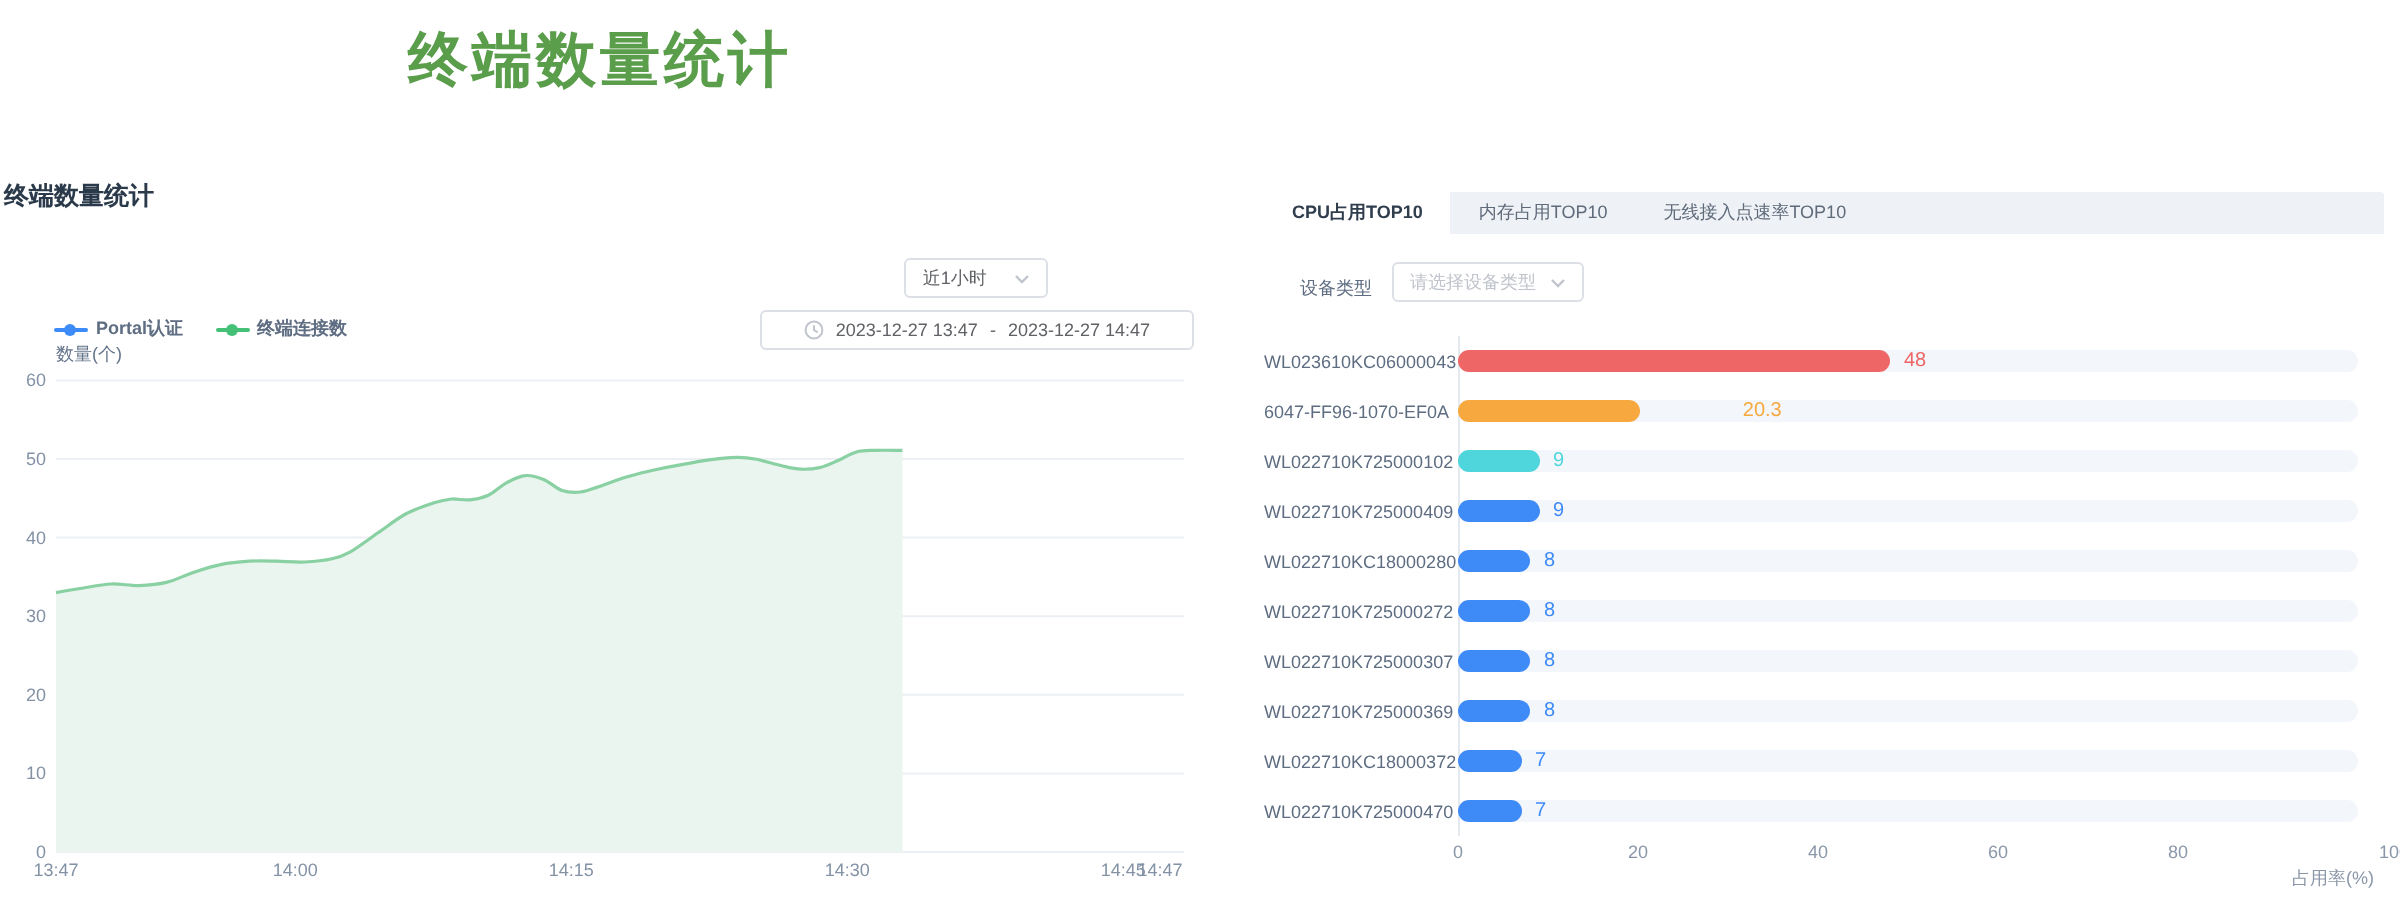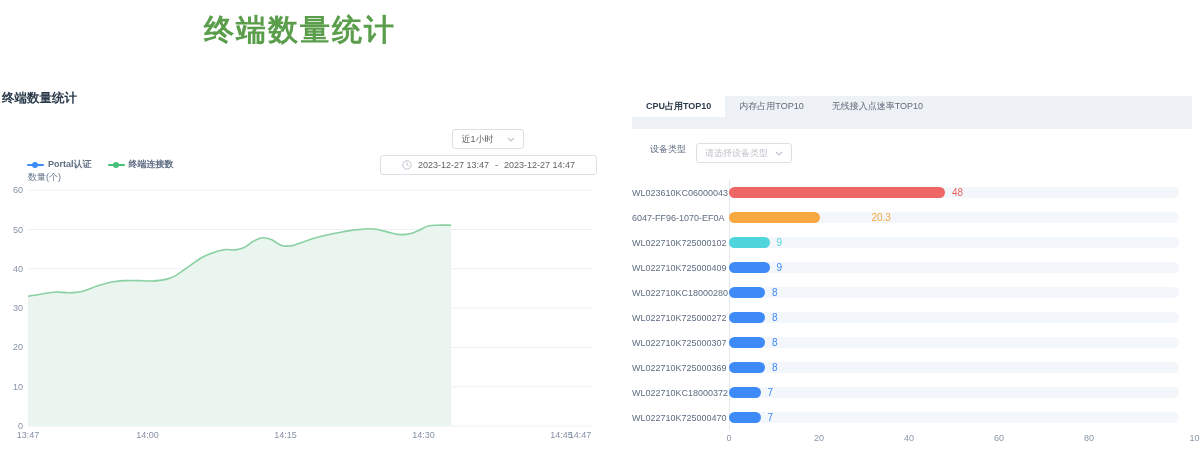--- a/index.html
+++ b/index.html
@@ -25,24 +25,24 @@
   .legend-item { display:flex; align-items:center; gap:4px; font-size:9px; color:#5e6d82;font-weight:bold; }
   .legend-marker { position:relative; width:17px; height:8px; }
   .legend-marker .lg-line { position:absolute; left:0; right:0; top:3px; height:2px; border-radius:1px; }
   .legend-marker .lg-dot { position:absolute; left:5px; top:1px; width:6px; height:6px; border-radius:50%; }
   #line-chart { position:absolute; top:168px; left:0; }
   #line-chart .tick { font-size:9px; fill:#8492a6; font-family:"Liberation Sans",sans-serif; }
   #line-chart .axis-name { fill:#64748b; }
 
   
   .right-content { position:absolute; left:32px; top:96px; width:560px; }
-  .tabs { display:flex; height:33px; background:#eef1f5; border-radius:2px 2px 0 0; }
+  .tabs { display:flex; height:21px; background:#eef1f5; border-radius:2px 2px 0 0; }
   .tab { padding:0 14px; height:21px; line-height:21px; font-size:9px; color:#5f6b7a; cursor:pointer; white-space:nowrap; }
   .tab.active { background:#fff; color:#2f3d4d; font-weight:700; }
-  .filter-row { margin-top:14px; display:flex; align-items:flex-start; padding-left:18px; }
+  .filter-row { margin-top:14px; display:flex; align-items:flex-end; padding-left:18px; }
   .filter-label { font-size:9px; color:#5e6d82; margin-right:10px; }
   .device-select { width:96px; height:20px; border:1px solid #dcdfe6; border-radius:3px; background:#fff;
     display:flex; align-items:center; justify-content:space-between; padding:0 8px; font-size:9px; color:#c0c4cc; }
   .bar-chart { position:relative; margin-top:17px; }
   .y-axis-line { position:absolute; left:97px; top:0; height:250px; width:1px; background:#e4e9f0; }
   .bar-row { height:25px; display:flex; align-items:center; }
   .bar-label { width:85px; font-size:9px; color:#5e6d82; text-align:right; margin-right:12px; white-space:nowrap; }
   .bar-track { position:relative; width:450px; height:11px; border-radius:6px; background:#f3f6fa; }
   .bar-fill { height:11px; border-radius:6px; }
   .bar-value { position:absolute; top:0; line-height:11px; font-size:10px; }
@@ -221,17 +221,18 @@
             </div>
           </div>
         <div class="x-ticks" id="bar-xticks">
             <span class="x-tick" style="left: 0px;">0</span>
             <span class="x-tick" style="left: 90px;">20</span>
             <span class="x-tick" style="left: 180px;">40</span>
             <span class="x-tick" style="left: 270px;">60</span>
             <span class="x-tick" style="left: 360px;">80</span>
             <span class="x-tick" style="left: 468px;">100</span>
           </div>
+        <div class="x-axis-name">占用率(%)</div>
       </div>
     </div>
   </section>
 
 </div>
 
 </body></html>

